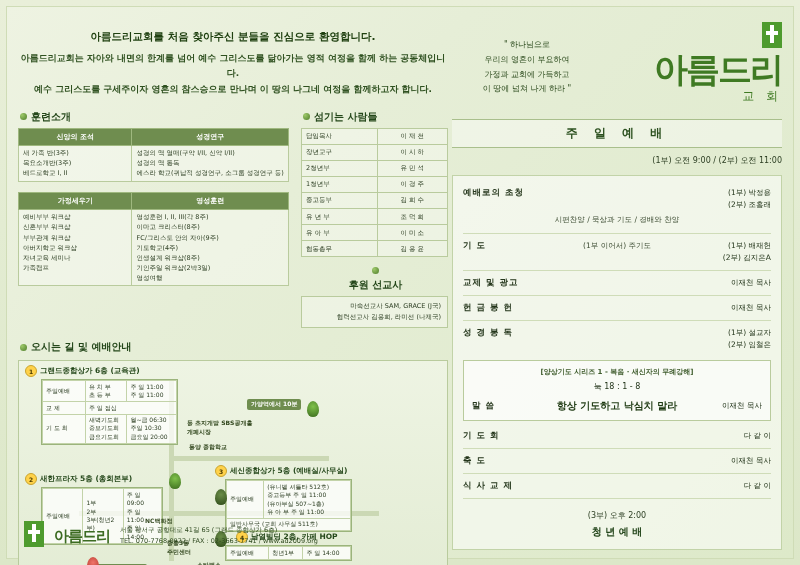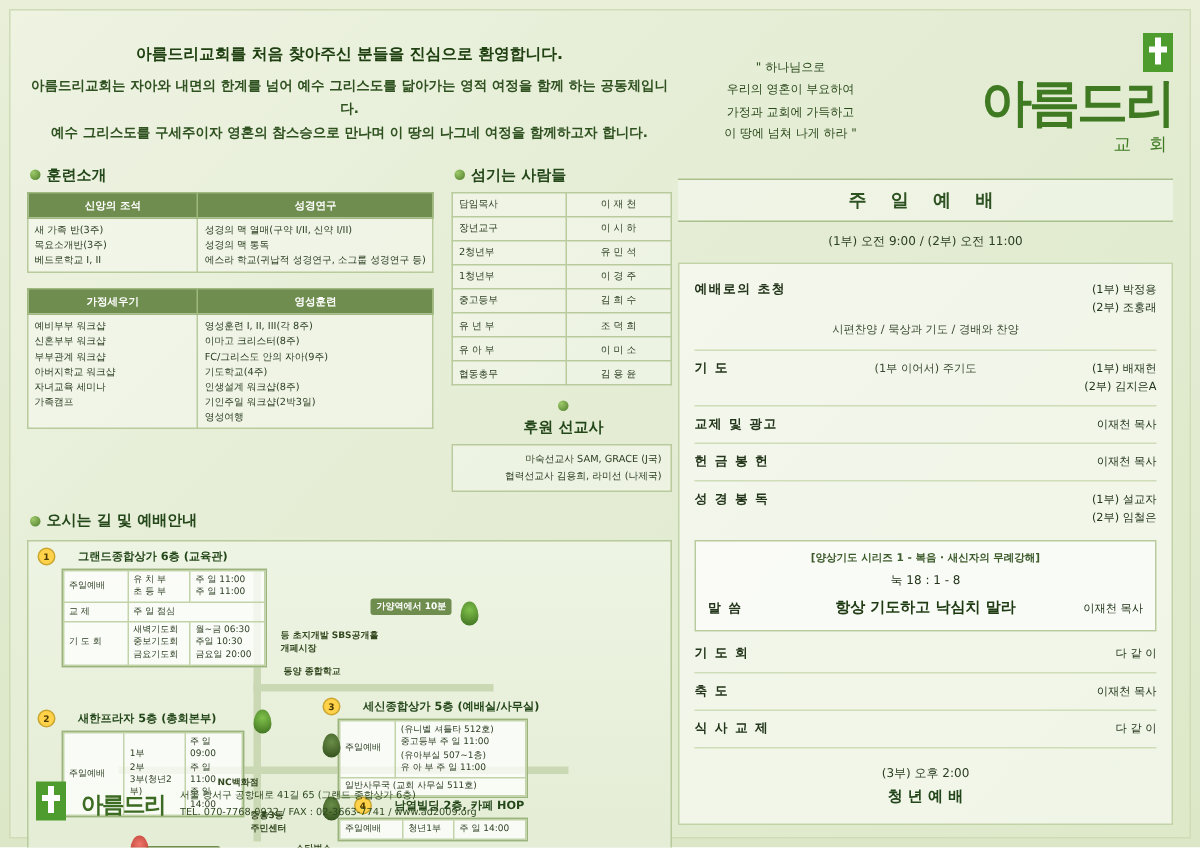--- a/index.html
+++ b/index.html
@@ -74,21 +74,21 @@
   .mapbox td{border:1px solid #c3d3a9;padding:1.5px 3px;line-height:1.4;}
   .mlabel{
     position:absolute;font-size:6px;color:#33481f;font-weight:bold;
   }
   .numdot{
     display:inline-flex;align-items:center;justify-content:center;
     width:10px;height:10px;border-radius:50%;
     background:#ffd24a;color:#4a3a00;font-size:6px;font-weight:bold;
     border:1px solid #c9a42e;
   }
-  .mtitle{font-size:7.5px;font-weight:bold;color:#24471a;display:flex;gap:15px;align-items:center;}
+  .mtitle{font-size:7.5px;font-weight:bold;color:#24471a;display:flex;gap:3px;align-items:center;}
   .road{position:absolute;background:#cbd8b4;}
   .roadv{width:5px;}
   .roadh{height:5px;}
   .pin{
     position:absolute;width:12px;height:16px;
     background:radial-gradient(circle at 50% 35%,#7fc14a,#3b6b1e);
     border-radius:50% 50% 50% 50%/60% 60% 40% 40%;
   }
   .pin.red{background:radial-gradient(circle at 50% 35%,#f0756a,#a5281c);}
   .pin.dark{background:radial-gradient(circle at 50% 35%,#6a8d48,#2e4a18);}
@@ -120,21 +120,21 @@
     position:relative;vertical-align:top;margin-bottom:4px;
   }
   .cross:before{content:"";position:absolute;left:8px;top:3px;width:4px;height:18px;background:#fff;}
   .cross:after{content:"";position:absolute;left:4px;top:9px;width:12px;height:4px;background:#fff;}
   .wt{clear:both;}
   .worship-hd{
     margin-top:14px;text-align:center;color:#2d5120;font-size:12px;font-weight:bold;
     letter-spacing:6px;border-top:1px solid #a9bf8c;border-bottom:1px solid #a9bf8c;
     padding:5px 0;background:rgba(255,255,255,0.4);
   }
-  .times{text-align:center;font-size:8px;color:#2c3e22;margin:7px 0 9px;}
+  .times{text-align:right;font-size:8px;color:#2c3e22;margin:7px 0 9px;}
   .ord{
     background:rgba(255,255,255,0.55);
     border:1px solid #c2d3a8;
     padding:8px 10px;
   }
   .orow{
     display:flex;align-items:flex-start;font-size:8.5px;color:#23351a;
     padding:3px 0;
   }
   .orow .lbl{width:78px;font-weight:bold;letter-spacing:1px;flex:none;}

